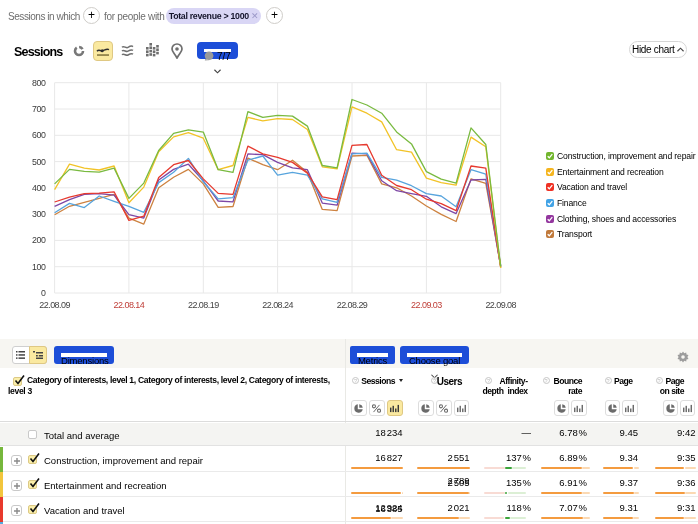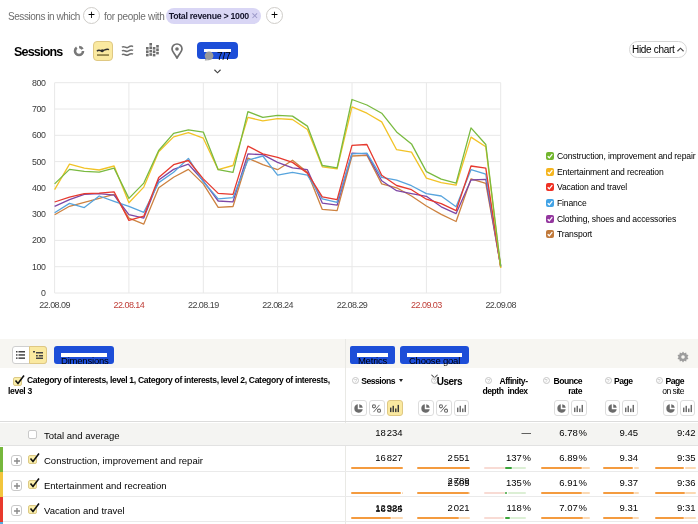--- a/index.html
+++ b/index.html
@@ -184,21 +184,21 @@
 <div class="abs" style="left:377.5px;top:375.5px;width:150px;text-align:right;font-size:8.6px;letter-spacing:-0.5px;font-weight:bold;color:#000">Affinity-</div>
 <div class="abs" style="left:377.5px;top:385.9px;width:150px;text-align:right;font-size:8.6px;letter-spacing:-0.5px;font-weight:bold;color:#000">index</div>
 <div style="position:absolute;left:542.5px;top:377.4px;width:7px;height:7px;border:1px solid #c6c6c6;border-radius:50%;font-size:5.5px;color:#bbb;text-align:center;line-height:7px">?</div>
 <div class="abs" style="left:432px;top:375.5px;width:150px;text-align:right;font-size:8.6px;letter-spacing:-0.5px;font-weight:bold;color:#000">Bounce</div>
 <div class="abs" style="left:432px;top:385.9px;width:150px;text-align:right;font-size:8.6px;letter-spacing:-0.5px;font-weight:bold;color:#000">rate</div>
 <div style="position:absolute;left:604.5px;top:377.4px;width:7px;height:7px;border:1px solid #c6c6c6;border-radius:50%;font-size:5.5px;color:#bbb;text-align:center;line-height:7px">?</div>
 <div class="abs" style="left:482.5px;top:375.5px;width:150px;text-align:right;font-size:8.6px;letter-spacing:-0.5px;font-weight:bold;color:#000">Page</div>
 <div class="abs" style="left:482.5px;top:385.9px;width:150px;font-size:8.6px;letter-spacing:-0.5px;font-weight:bold;color:#000">depth</div>
 <div style="position:absolute;left:655.5px;top:377.4px;width:7px;height:7px;border:1px solid #c6c6c6;border-radius:50%;font-size:5.5px;color:#bbb;text-align:center;line-height:7px">?</div>
 <div class="abs" style="left:534px;top:375.5px;width:150px;text-align:right;font-size:8.6px;letter-spacing:-0.5px;font-weight:bold;color:#000">Page</div>
-<div class="abs" style="left:534px;top:385.9px;width:150px;text-align:right;font-size:8.6px;letter-spacing:-0.5px;font-weight:normal;color:#000">on site</div>
+<div class="abs" style="left:534px;top:385.9px;width:150px;text-align:right;font-size:8.6px;letter-spacing:-0.5px;font-weight:bold;color:#000">on site</div>
 <div style="position:absolute;left:351px;top:400px;width:15.5px;height:16px;background:#fff;border:1px solid #ddd;border-radius:3px;text-align:center;line-height:14px"><svg width="9" height="9" viewBox="0 0 10 10">
       <path d="M4.2 0.3 A4.7 4.7 0 1 0 9.7 5.8 L4.2 5.8 Z" fill="#6b6b6b"></path>
       <path d="M5.8 0.3 L5.8 4.2 L9.7 4.2 A4.6 4.6 0 0 0 5.8 0.3 Z" fill="#6b6b6b"></path>
     </svg></div>
 <div style="position:absolute;left:369px;top:400px;width:15.5px;height:16px;background:#fff;border:1px solid #ddd;border-radius:3px;text-align:center;line-height:14px"><svg width="9" height="9" viewBox="0 0 10 10">
       <circle cx="2.2" cy="2.6" r="1.7" fill="none" stroke="#6b6b6b" stroke-width="1.2"></circle>
       <circle cx="7.8" cy="7.4" r="1.7" fill="none" stroke="#6b6b6b" stroke-width="1.2"></circle>
       <path d="M8.3 1 L1.7 9" stroke="#6b6b6b" stroke-width="1.1"></path>
     </svg></div>
 <div style="position:absolute;left:387px;top:400px;width:15.5px;height:16px;background:#fae9a0;border:1px solid #dfc883;border-radius:3px;text-align:center;line-height:14px"><svg width="9" height="9" viewBox="0 0 10 10">

